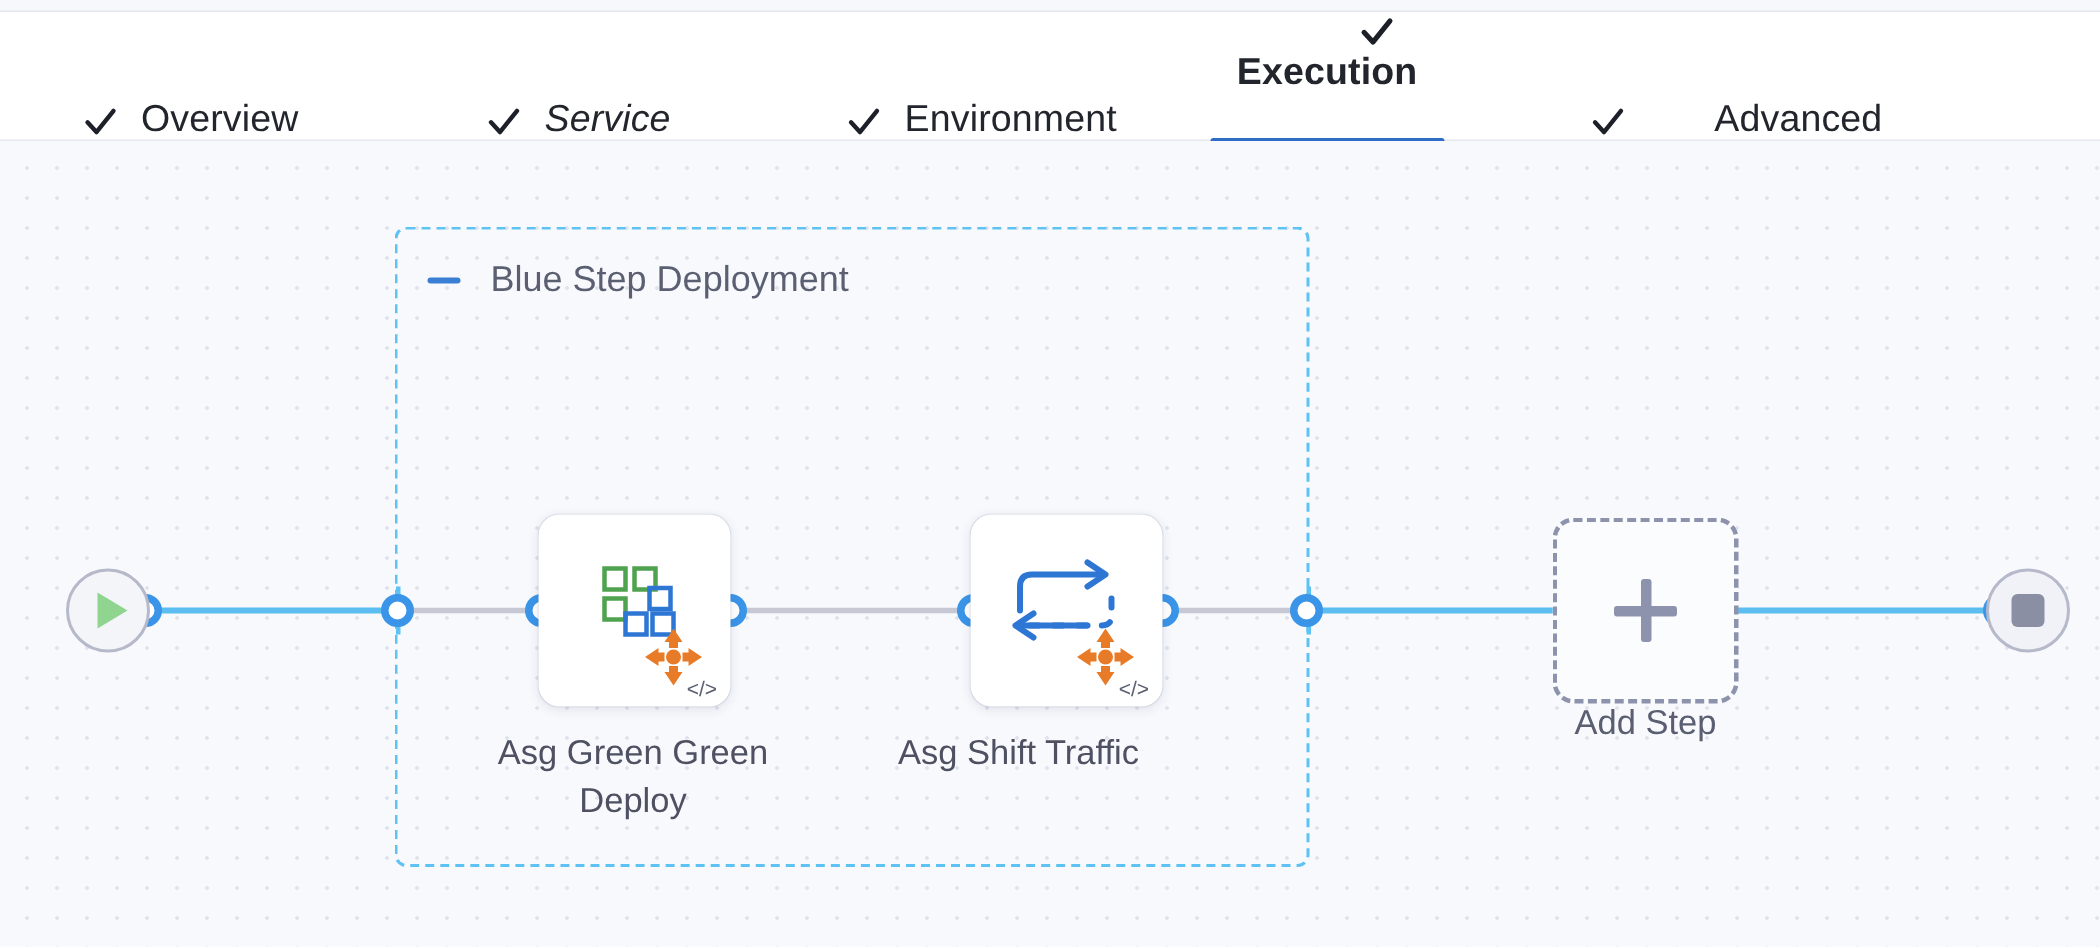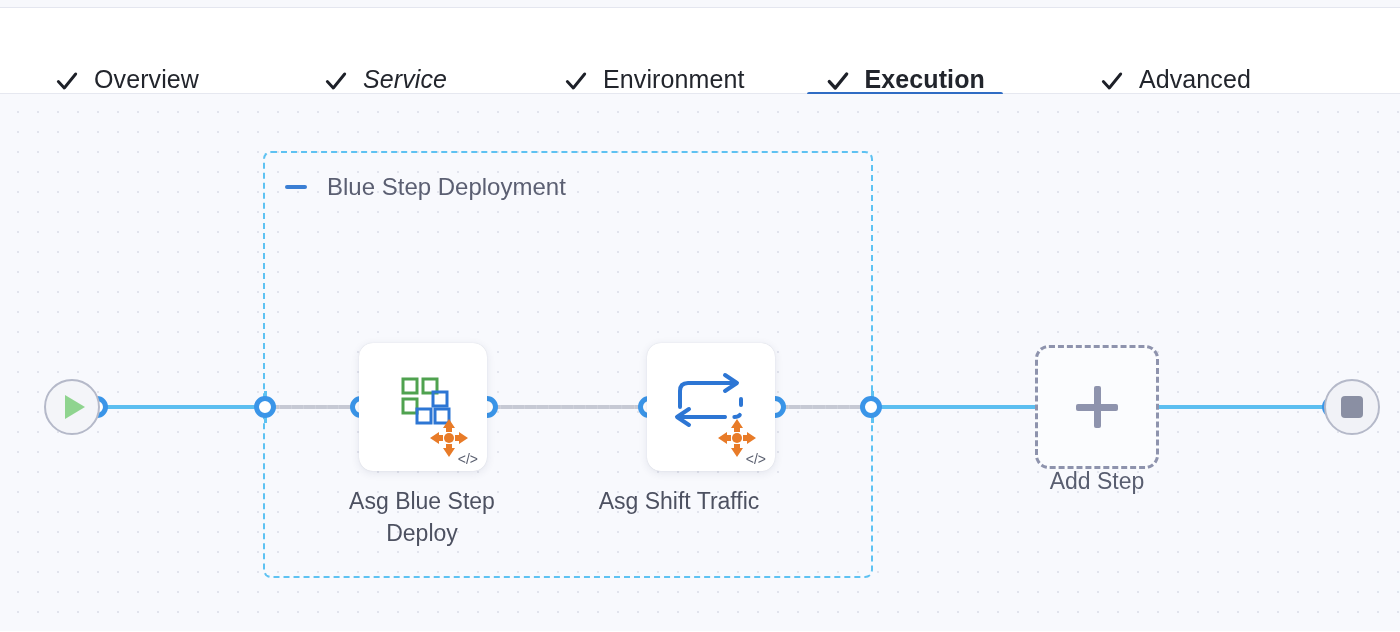--- a/index.html
+++ b/index.html
@@ -65,22 +65,22 @@
     height: 4px;
     border-radius: 2px;
     background: transparent;
   }
   .tab.active .underline { background: #2f6cc4; }
 
   
   .tab-overview    { margin-left: 0px; }
   .tab-service     { margin-left: 88px; font-style: italic; }
   .tab-environment { margin-left: 80px; }
-  .tab-execution   { margin-left: 44px; }
-  .tab-advanced    { margin-left: 78px; }
+  .tab-execution   { margin-left: 44px; flex-direction: column; }
+  .tab-advanced    { margin-left: 78px; gap: 44px; }
 
   
   .canvas {
     position: relative;
     width: 1400px;
     height: 537px;
     background-color: #f8f9fd;
     background-image: radial-gradient(circle, #e2e4ed 1.1px, transparent 1.2px);
     background-size: 20px 20px;
     background-position: 8px 8px;
@@ -355,21 +355,21 @@
       <g transform="translate(72,74)">
         <path d="M18 2 L24 11 L21 11 L21 15 L15 15 L15 11 L12 11 Z" fill="#e87b28"></path>
         <path d="M18 40 L24 31 L21 31 L21 27 L15 27 L15 31 L12 31 Z" fill="#e87b28"></path>
         <path d="M-1 21 L8 15 L8 18 L12 18 L12 24 L8 24 L8 27 Z" fill="#e87b28"></path>
         <path d="M37 21 L28 15 L28 18 L24 18 L24 24 L28 24 L28 27 Z" fill="#e87b28"></path>
         <circle cx="18" cy="21" r="5" fill="#e87b28"></circle>
       </g>
     </svg>
     <span class="code-badge">&lt;/&gt;</span>
   </div>
-  <div class="step-label" style="left:319px; width:206px;">Asg Blue Step Deploy</div>
+  <div class="step-label" style="left:319px; width:206px;">Asg Green Green Deploy</div>
 
   <div class="step" style="left:647px;">
     <svg width="128" height="128" viewBox="0 0 128 128">
 
       <path d="M33 64 L33 48 Q33 40 41 40 L86 40" fill="none" stroke="#2d76d4" stroke-width="4" stroke-linecap="round"></path>
       <path d="M78 32 L90 40 L78 48" fill="none" stroke="#2d76d4" stroke-width="4" stroke-linecap="round" stroke-linejoin="round"></path>
 
       <path d="M94 56 L94 68 Q94 74 87 74 L34 74" fill="none" stroke="#2d76d4" stroke-width="4" stroke-linecap="round" stroke-dasharray="6 10"></path>
       <path d="M78 74 L33 74" fill="none" stroke="#2d76d4" stroke-width="4" stroke-linecap="round"></path>
       <path d="M42 66 L30 74 L42 82" fill="none" stroke="#2d76d4" stroke-width="4" stroke-linecap="round" stroke-linejoin="round"></path>

